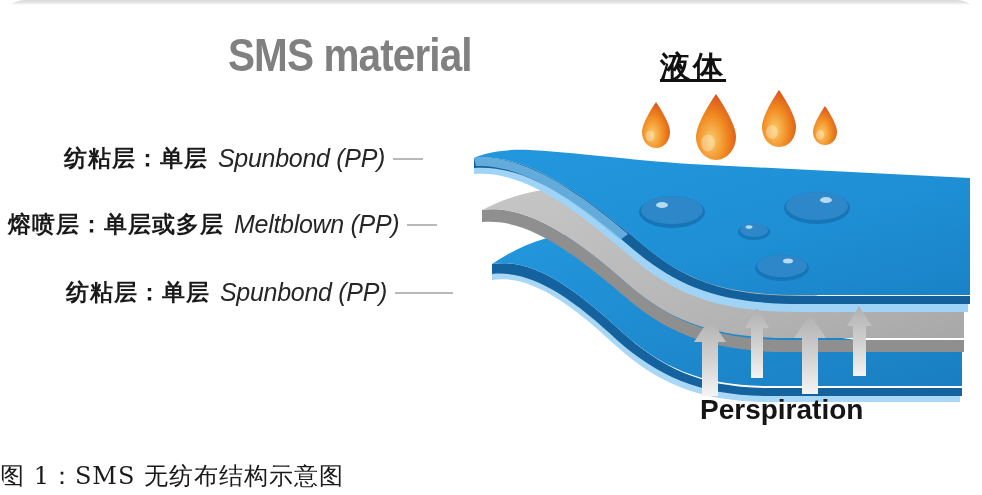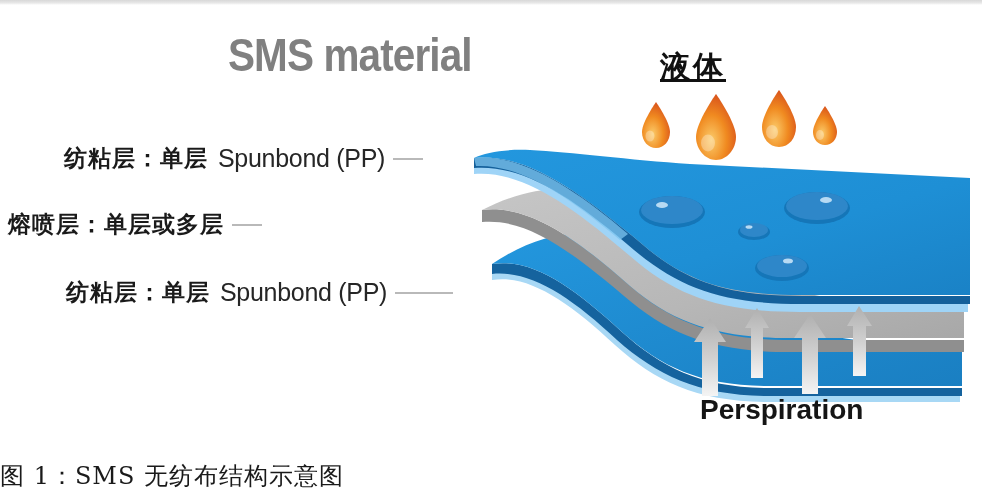--- a/index.html
+++ b/index.html
@@ -9,20 +9,21 @@
   }
   body {
     font-family: "Liberation Sans", sans-serif;
   }
   #canvas {
     position: relative;
     width: 982px;
     height: 495px;
     background: #ffffff;
     overflow: hidden;
+    border-radius: 25px;
   }
   
   .top-band {
     position: absolute;
     left: 0; top: 0;
     width: 982px; height: 5px;
     background: linear-gradient(to bottom, #d8d8d8 0%, #e8e8e8 60%, #ffffff 100%);
   }
   .diagram-title {
     position: absolute;
@@ -52,20 +53,21 @@
     letter-spacing: 1px;
     text-align: center;
   }
   .label-en {
     font-family: "Liberation Sans", sans-serif;
     font-size: 25px;
     font-weight: 400;
     color: #262626;
     margin-left: 10px;
     letter-spacing: -0.3px;
+    font-style: italic;
   }
   .leader {
     display: inline-block;
     height: 2px;
     background: #b9b9b9;
     margin-left: 8px;
   }
   #row-top    { left: 64px;  top: 143px; }
   #row-mid    { left: 8px;   top: 209px; }
   #row-bottom { left: 66px;  top: 277px; }
@@ -133,20 +135,21 @@
   <div class="diagram-title">SMS material</div>
 
   <div class="label-row" id="row-top">
     <span class="label-cn">纺粘层：单层</span>
     <span class="label-en">Spunbond (PP)</span>
     <span class="leader"></span>
   </div>
 
   <div class="label-row" id="row-mid">
     <span class="label-cn">熔喷层：单层或多层</span>
+    <span class="label-en">Meltblown (PP)</span>
     <span class="leader"></span>
   </div>
 
   <div class="label-row" id="row-bottom">
     <span class="label-cn">纺粘层：单层</span>
     <span class="label-en">Spunbond (PP)</span>
     <span class="leader"></span>
   </div>
 
   <div class="liquid-label">液体</div>

